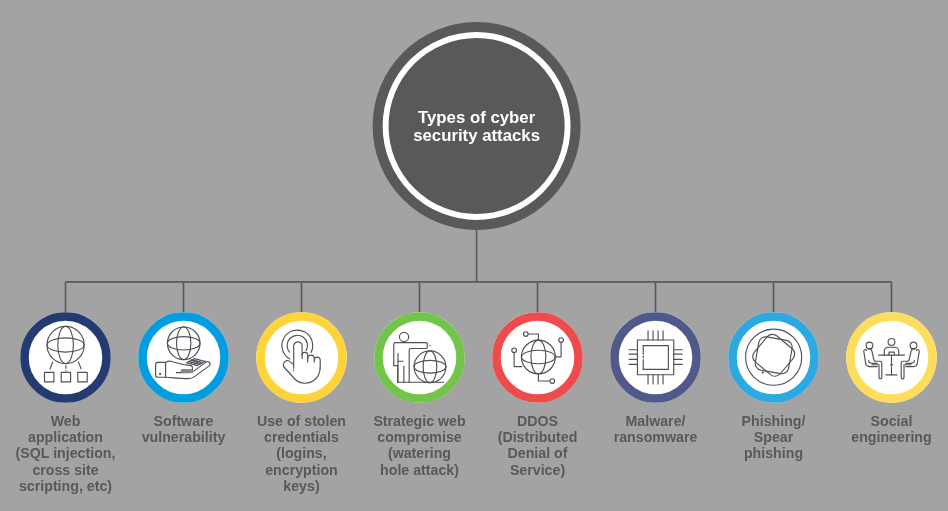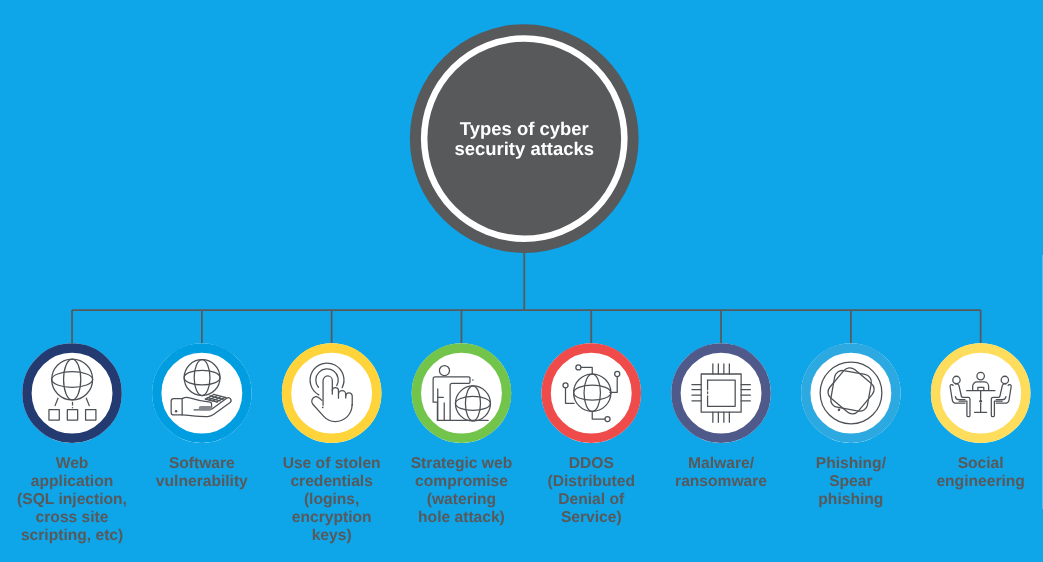--- a/index.html
+++ b/index.html
@@ -1,19 +1,19 @@
 <!DOCTYPE html>
 <html><head>
 <meta charset="utf-8">
 <title>Types of cyber security attacks</title>
 <style>
   html,body{margin:0;padding:0;}
   body{width:948px;height:511px;background:#ffffff;overflow:hidden;
        font-family:"Liberation Sans",sans-serif;}
-  #stage{position:relative;width:948px;height:511px;background:#0ea5e9;}
+  #stage{position:relative;width:948px;height:511px;background:#a3a3a3;}
   svg.layer{position:absolute;left:0;top:0;width:948px;height:511px;display:block;}
   .hub-text{font-family:"Liberation Sans",sans-serif;font-weight:bold;font-size:16.8px;
             fill:#ffffff;text-anchor:middle;}
   .node-label{font-family:"Liberation Sans",sans-serif;font-weight:bold;font-size:14.2px;
             fill:#58595b;text-anchor:middle;}
   .icon{fill:none;stroke:#4d5156;stroke-width:1.15;stroke-linecap:round;stroke-linejoin:round;}
 </style>
 </head>
 <body>
 

